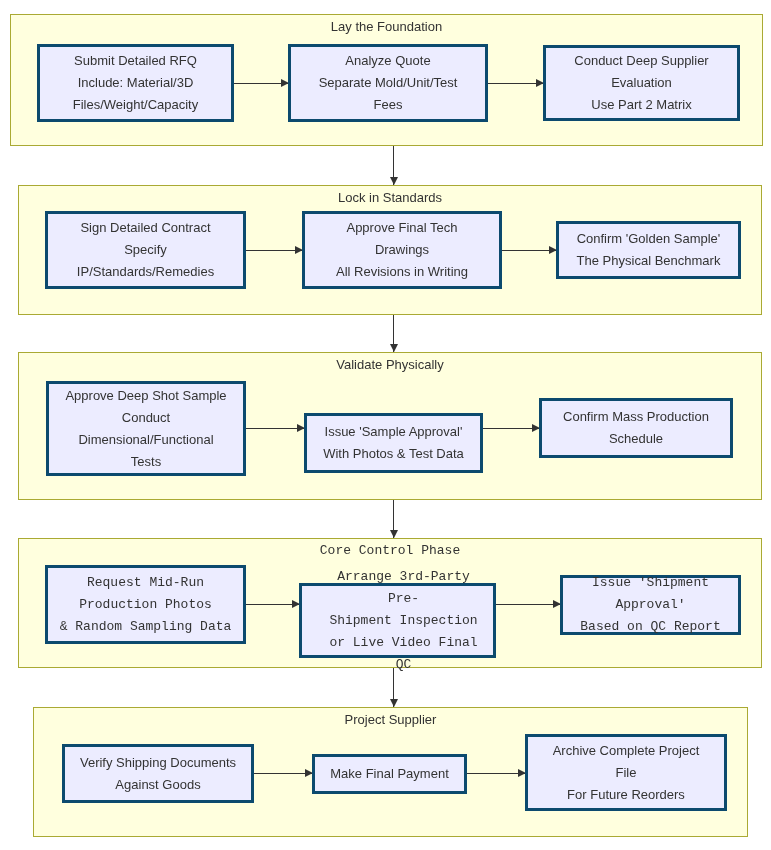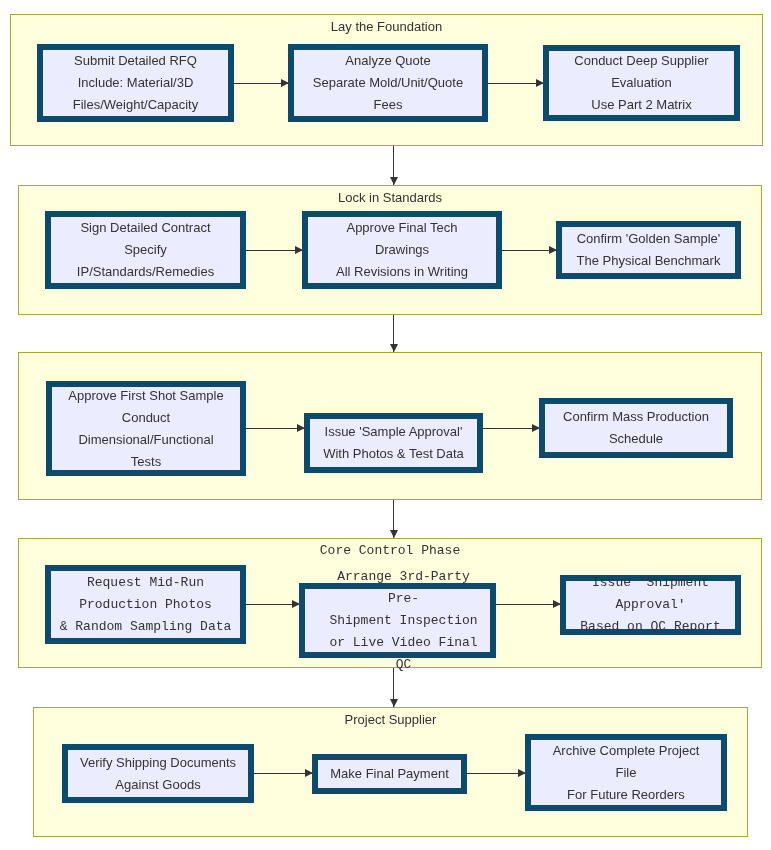--- a/index.html
+++ b/index.html
@@ -21,21 +21,21 @@
     position:absolute;
     top:4px;left:0;right:0;
     text-align:center;
     font-size:13px;
     line-height:16px;
     color:#333333;
   }
   .node{
     position:absolute;
     background:#ececff;
-    border:6px solid #0c4a6e;
+    border:3px solid #0c4a6e;
     box-sizing:border-box;
     display:flex;
     align-items:center;
     justify-content:center;
     text-align:center;
     font-size:13px;
     line-height:22px;
     white-space:pre-line;
     color:#333333;
     padding:0 4px;
@@ -74,21 +74,21 @@
 
 <div class="canvas">
 
   <section class="phase" style="left:10px;top:14px;width:753px;height:132px;">
     <div class="phase-title">Lay the Foundation</div>
     <div class="node" style="left:26px;top:29px;width:197px;height:78px;">Submit Detailed RFQ
 Include: Material/3D
 Files/Weight/Capacity</div>
     <div class="h-arrow" style="left:223px;top:68px;width:54px;"></div>
     <div class="node" style="left:277px;top:29px;width:200px;height:78px;">Analyze Quote
-Separate Mold/Unit/Quote
+Separate Mold/Unit/Test
 Fees</div>
     <div class="h-arrow" style="left:477px;top:68px;width:55px;"></div>
     <div class="node" style="left:532px;top:30px;width:197px;height:76px;">Conduct Deep Supplier
 Evaluation
 Use Part 2 Matrix</div>
   </section>
 
   <div class="v-arrow" style="left:393px;top:146px;height:39px;"></div>
 
   <section class="phase" style="left:18px;top:185px;width:744px;height:130px;">
@@ -101,21 +101,22 @@
 Drawings
 All Revisions in Writing</div>
     <div class="h-arrow" style="left:483px;top:64px;width:54px;"></div>
     <div class="node" style="left:537px;top:35px;width:185px;height:58px;">Confirm 'Golden Sample'
 The Physical Benchmark</div>
   </section>
 
   <div class="v-arrow" style="left:393px;top:315px;height:37px;"></div>
 
   <section class="phase" style="left:18px;top:352px;width:744px;height:148px;">
-    <div class="node" style="left:27px;top:28px;width:200px;height:95px;">Approve First Shot Sample
+    <div class="phase-title">Validate Physically</div>
+    <div class="node" style="left:27px;top:28px;width:200px;height:95px;">Approve Deep Shot Sample
 Conduct
 Dimensional/Functional
 Tests</div>
     <div class="h-arrow" style="left:227px;top:75px;width:58px;"></div>
     <div class="node" style="left:285px;top:60px;width:179px;height:60px;">Issue 'Sample Approval'
 With Photos &amp; Test Data</div>
     <div class="h-arrow" style="left:464px;top:75px;width:56px;"></div>
     <div class="node" style="left:520px;top:45px;width:194px;height:60px;">Confirm Mass Production
 Schedule</div>
   </section>

